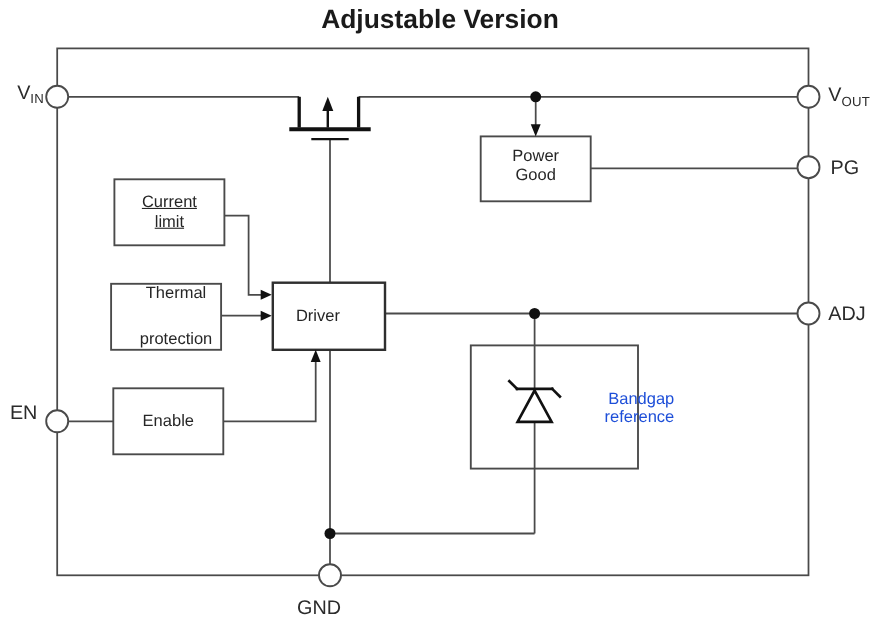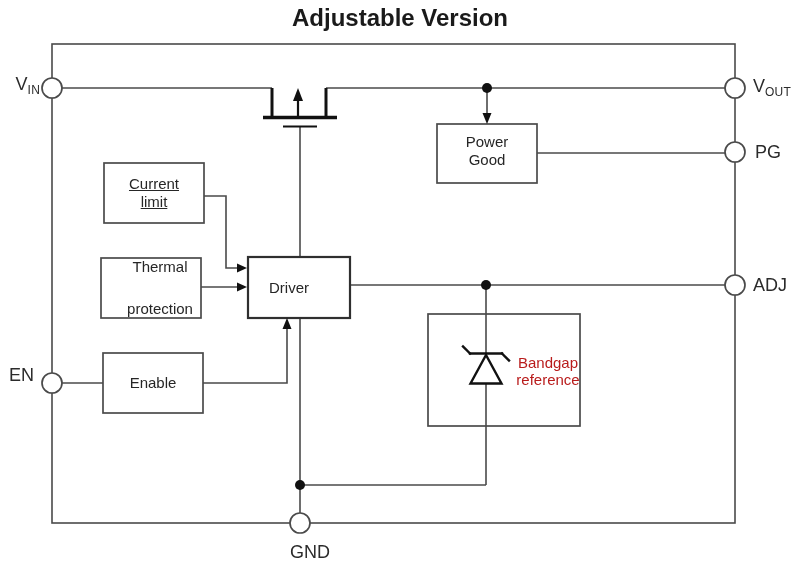--- a/index.html
+++ b/index.html
@@ -14,23 +14,23 @@
     width:800px;top:4px;left:0;text-align:center;
     font-size:24px;font-weight:bold;color:#1a1a1a;letter-spacing:0;
   }
   .block-label{
     display:flex;flex-direction:column;align-items:center;justify-content:center;
     font-size:15px;line-height:18px;color:#262626;text-align:center;z-index:3;
   }
   .pin-label{font-size:18px;color:#2b2b2b;z-index:3;white-space:nowrap;}
   .pin-label .sub{font-size:12px;vertical-align:-4px;letter-spacing:0.2px;}
   .right-align{text-align:right;}
-  .center-align{text-align:right;}
+  .center-align{text-align:left;}
   .bandgap-text{
-    font-size:15px;line-height:16.5px;color:#b91c1c;text-align:center;z-index:3;
+    font-size:15px;line-height:16.5px;color:#1d4ed8;text-align:right;z-index:3;margin-left:29px;
   }
 </style>
 </head>
 <body>
 
 <div id="stage">
 
   <svg width="800" height="567" viewBox="0 0 800 567">
 
     <g stroke="#4a4a4a" stroke-width="1.6" fill="none">

